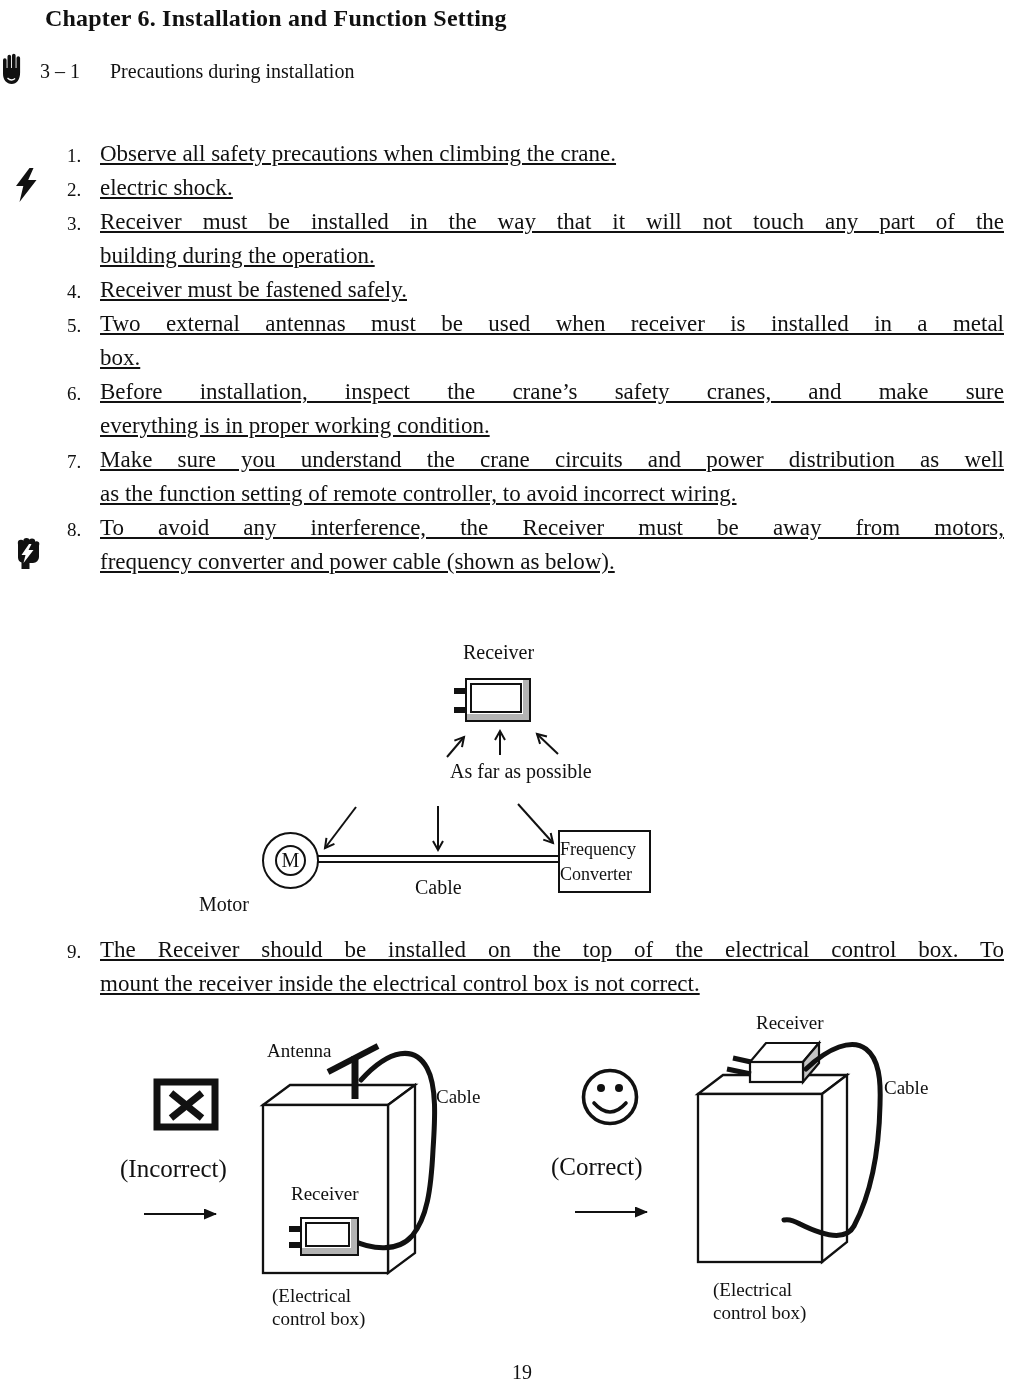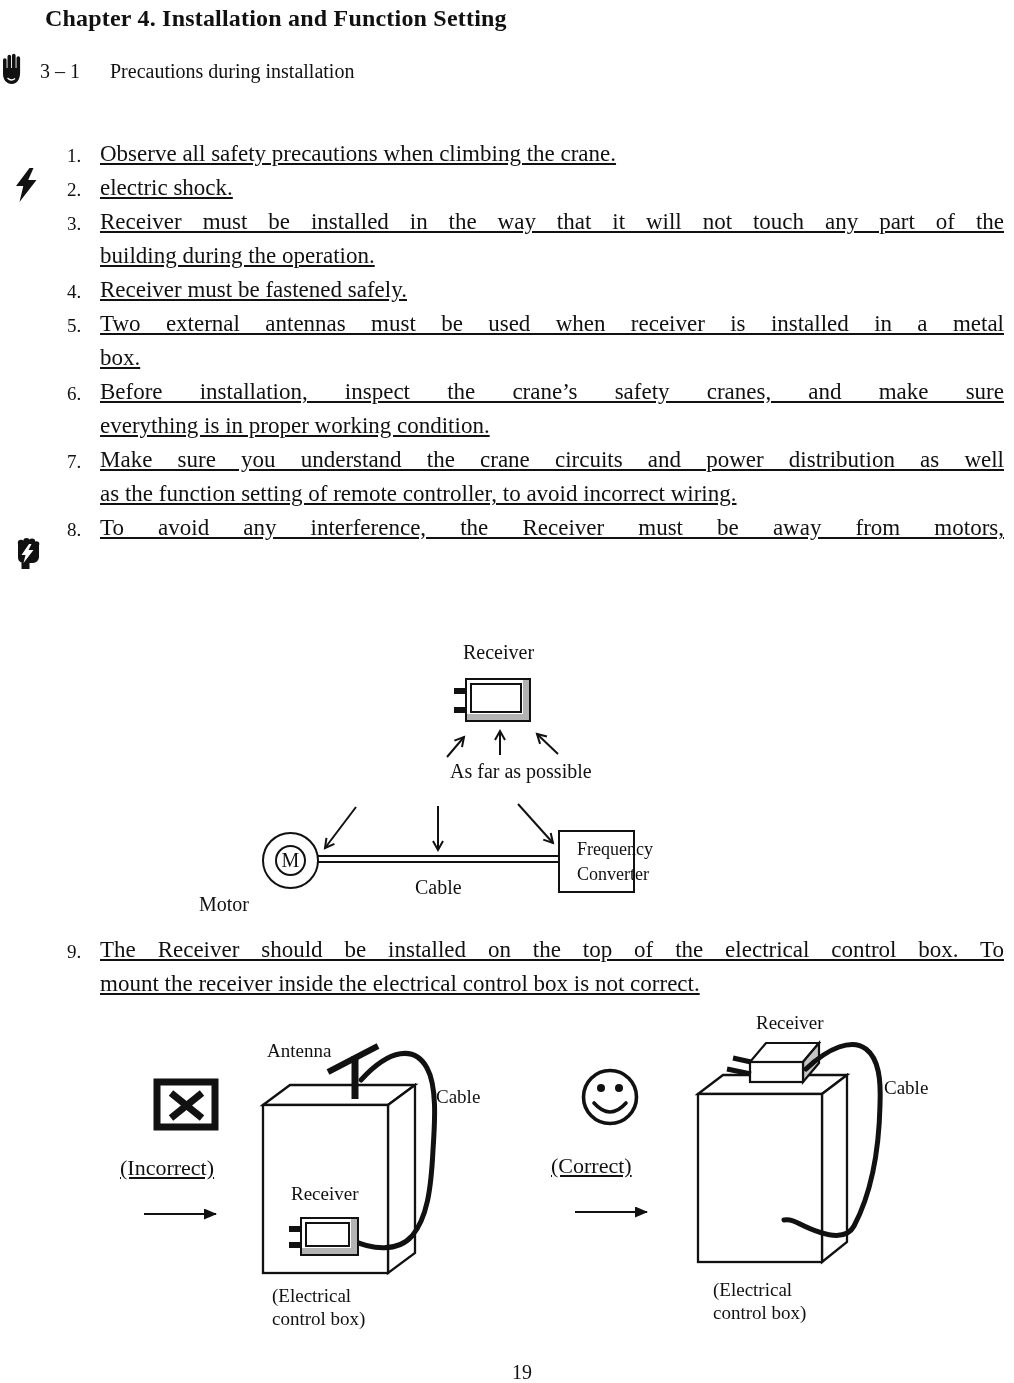--- a/index.html
+++ b/index.html
@@ -13,21 +13,21 @@
   .chapter-title { font-size:24px; font-weight:bold; white-space:nowrap; letter-spacing:0.2px; }
   .section-head { font-size:20px; white-space:nowrap; }
   .section-head .sec-title { margin-left:30px; }
   .list { position:absolute; }
   .item { position:relative; font-size:23px; line-height:34px; }
   .item .num { position:absolute; left:-33px; top:1.5px; font-size:19px; line-height:34px; }
   .line { min-height:34px;text-decoration:underline; }
   .line.just { text-align:justify; text-align-last:justify; }
   .dlabel { position:absolute; white-space:nowrap; font-size:20px; }
   .f19 { font-size:19px; }
-  .f22 { font-size:22px;text-decoration:underline; }
+  .f22 { font-size:25px; }
   .two-line { line-height:23px; }
   
   .recv-frame {
     position:absolute; border:2.5px solid #111; background:#fff;
     box-shadow: inset -6px -6px 0 #b3b3b3;
   }
   .recv-frame::after {
     content:""; position:absolute; left:3px; top:3px; right:7px; bottom:7px;
     border:2px solid #111; background:#fff;
   }
@@ -37,24 +37,24 @@
     position:absolute; left:262px; top:832px; width:57px; height:57px;
     border:2.5px solid #111; border-radius:50%; background:#fff;
     display:flex; align-items:center; justify-content:center;
   }
   .motor-inner {
     width:31px; height:31px; border:2px solid #111; border-radius:50%;
     display:flex; align-items:center; justify-content:center; font-size:20px;
   }
   
   .freq-box {
-    position:absolute; left:558px; top:830px; width:77px; height:63px;
+    position:absolute; left:558px; top:830px; width:93px; height:63px;
     border:2.5px solid #111; background:#fff;
     display:flex; flex-direction:column; justify-content:center;
-    padding-left:17px; font-size:18px; line-height:25px;
+    padding-left:0; font-size:18px; line-height:25px;
   }
   .pageno { position:absolute; left:506px; top:1360px; font-size:20px; }
   svg { position:absolute; overflow:visible; }
 </style>
 </head>
 <body>
 
 <div class="page">
 
   <svg class="abs" style="left:1px;top:52px" width="21" height="38" viewBox="0 0 21 38">
@@ -70,21 +70,21 @@
     <g fill="#111">
       <circle cx="5" cy="8" r="3.2"></circle>
         <circle cx="10.5" cy="6.3" r="3.2"></circle>
       <circle cx="16" cy="6.8" r="3.2"></circle>
         <circle cx="20.5" cy="9" r="2.8"></circle>
       <path d="M2 8 h21 v14 a6 6 0 0 1 -6 6 h-3.5 v6 h-8 v-6.4 a6 6 0 0 1 -3.5 -5.2 z"></path>
     </g>
     <polygon points="13,9 5.5,20 9.5,20 7.5,28 17.5,15 12.5,15 15.5,9" fill="#fff"></polygon>
   </svg>
 
-  <div class="abs chapter-title" style="left:45px;top:5px">Chapter 4. Installation and Function Setting</div>
+  <div class="abs chapter-title" style="left:45px;top:5px">Chapter 6. Installation and Function Setting</div>
 
   <div class="abs section-head" style="left:40px;top:60px">
     <span>3 – 1</span><span class="sec-title">Precautions during installation</span>
   </div>
 
   <div class="list" style="left:100px;top:137px;width:904px">
     <div class="item">
       <span class="num">1.</span>
       <div class="line">Observe all safety precautions when climbing the crane.</div>
     </div>
@@ -112,20 +112,21 @@
       <div class="line">everything is in proper working condition.</div>
     </div>
     <div class="item">
       <span class="num">7.</span>
       <div class="line just">Make sure you understand the crane circuits and power distribution as well</div>
       <div class="line">as the function setting of remote controller, to avoid incorrect wiring.</div>
     </div>
     <div class="item">
       <span class="num">8.</span>
       <div class="line just">To avoid any interference, the Receiver must be away from motors,</div>
+      <div class="line">frequency converter and power cable (shown as below).</div>
     </div>
   </div>
 
   <svg style="left:0;top:618px" width="1014" height="300" viewBox="0 618 1014 300">
     <defs>
       <marker id="open" markerUnits="userSpaceOnUse" markerWidth="14" markerHeight="14" viewBox="0 0 14 14" refX="11" refY="7" orient="auto">
         <path d="M2,2 L11,7 L2,12" fill="none" stroke="#111" stroke-width="2"></path>
       </marker>
     </defs>
     <g stroke="#111" stroke-width="2">

